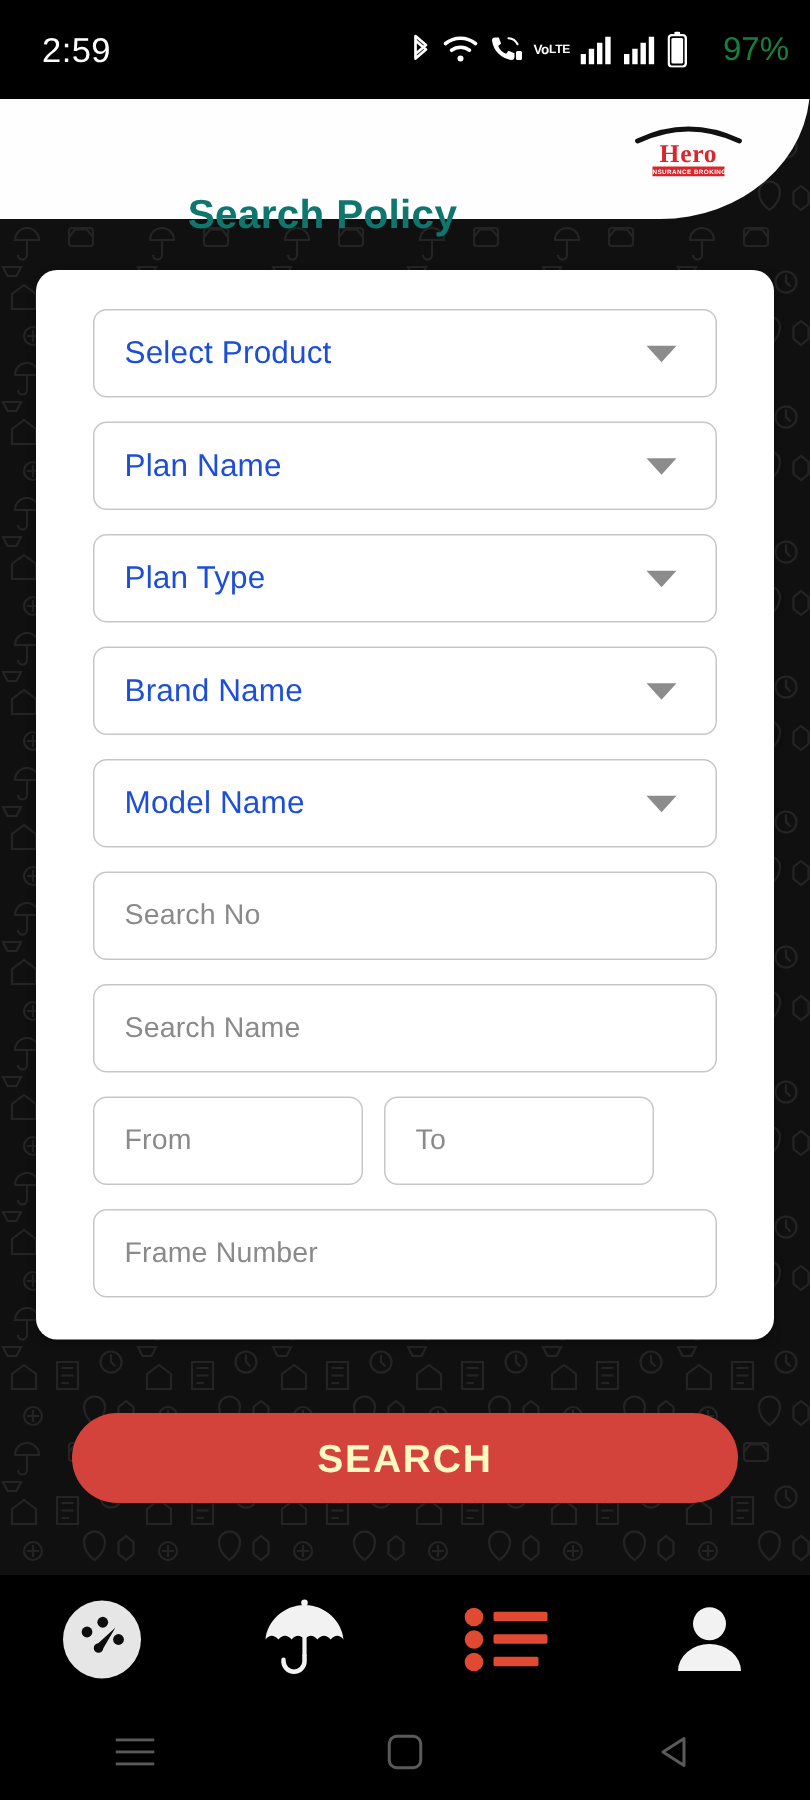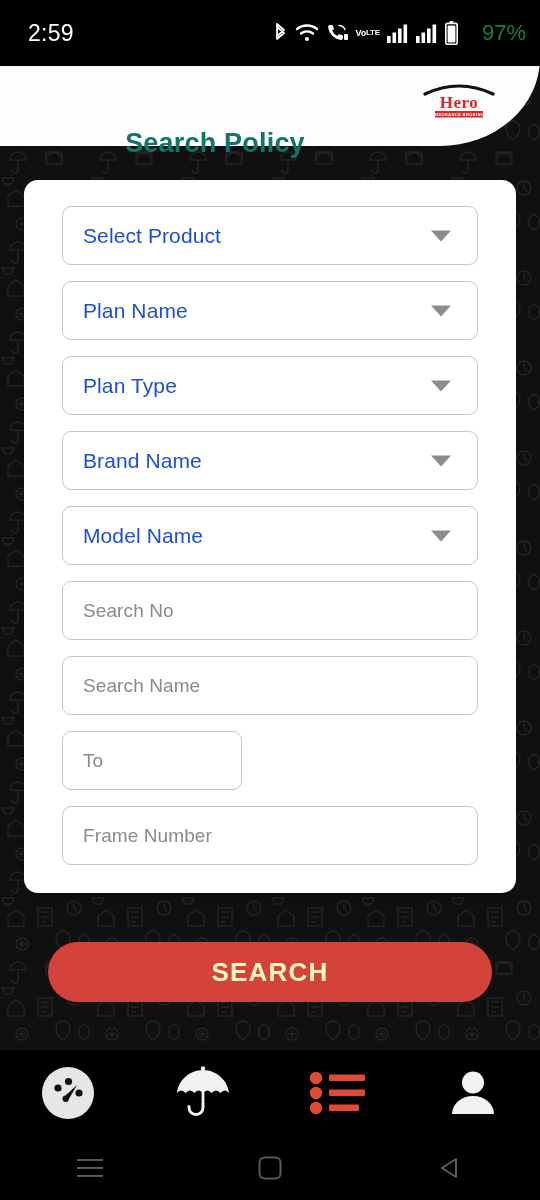--- a/index.html
+++ b/index.html
@@ -364,20 +364,23 @@
 
     <div class="field input">
       <span class="ph">Search No</span>
     </div>
 
     <div class="field input">
       <span class="ph">Search Name</span>
     </div>
 
     <div class="row-split">
+      <div class="field input from">
+        <span class="ph">From</span>
+      </div>
       <div class="field input to">
         <span class="ph">To</span>
       </div>
     </div>
 
     <div class="field input">
       <span class="ph">Frame Number</span>
     </div>
 
   </div>

